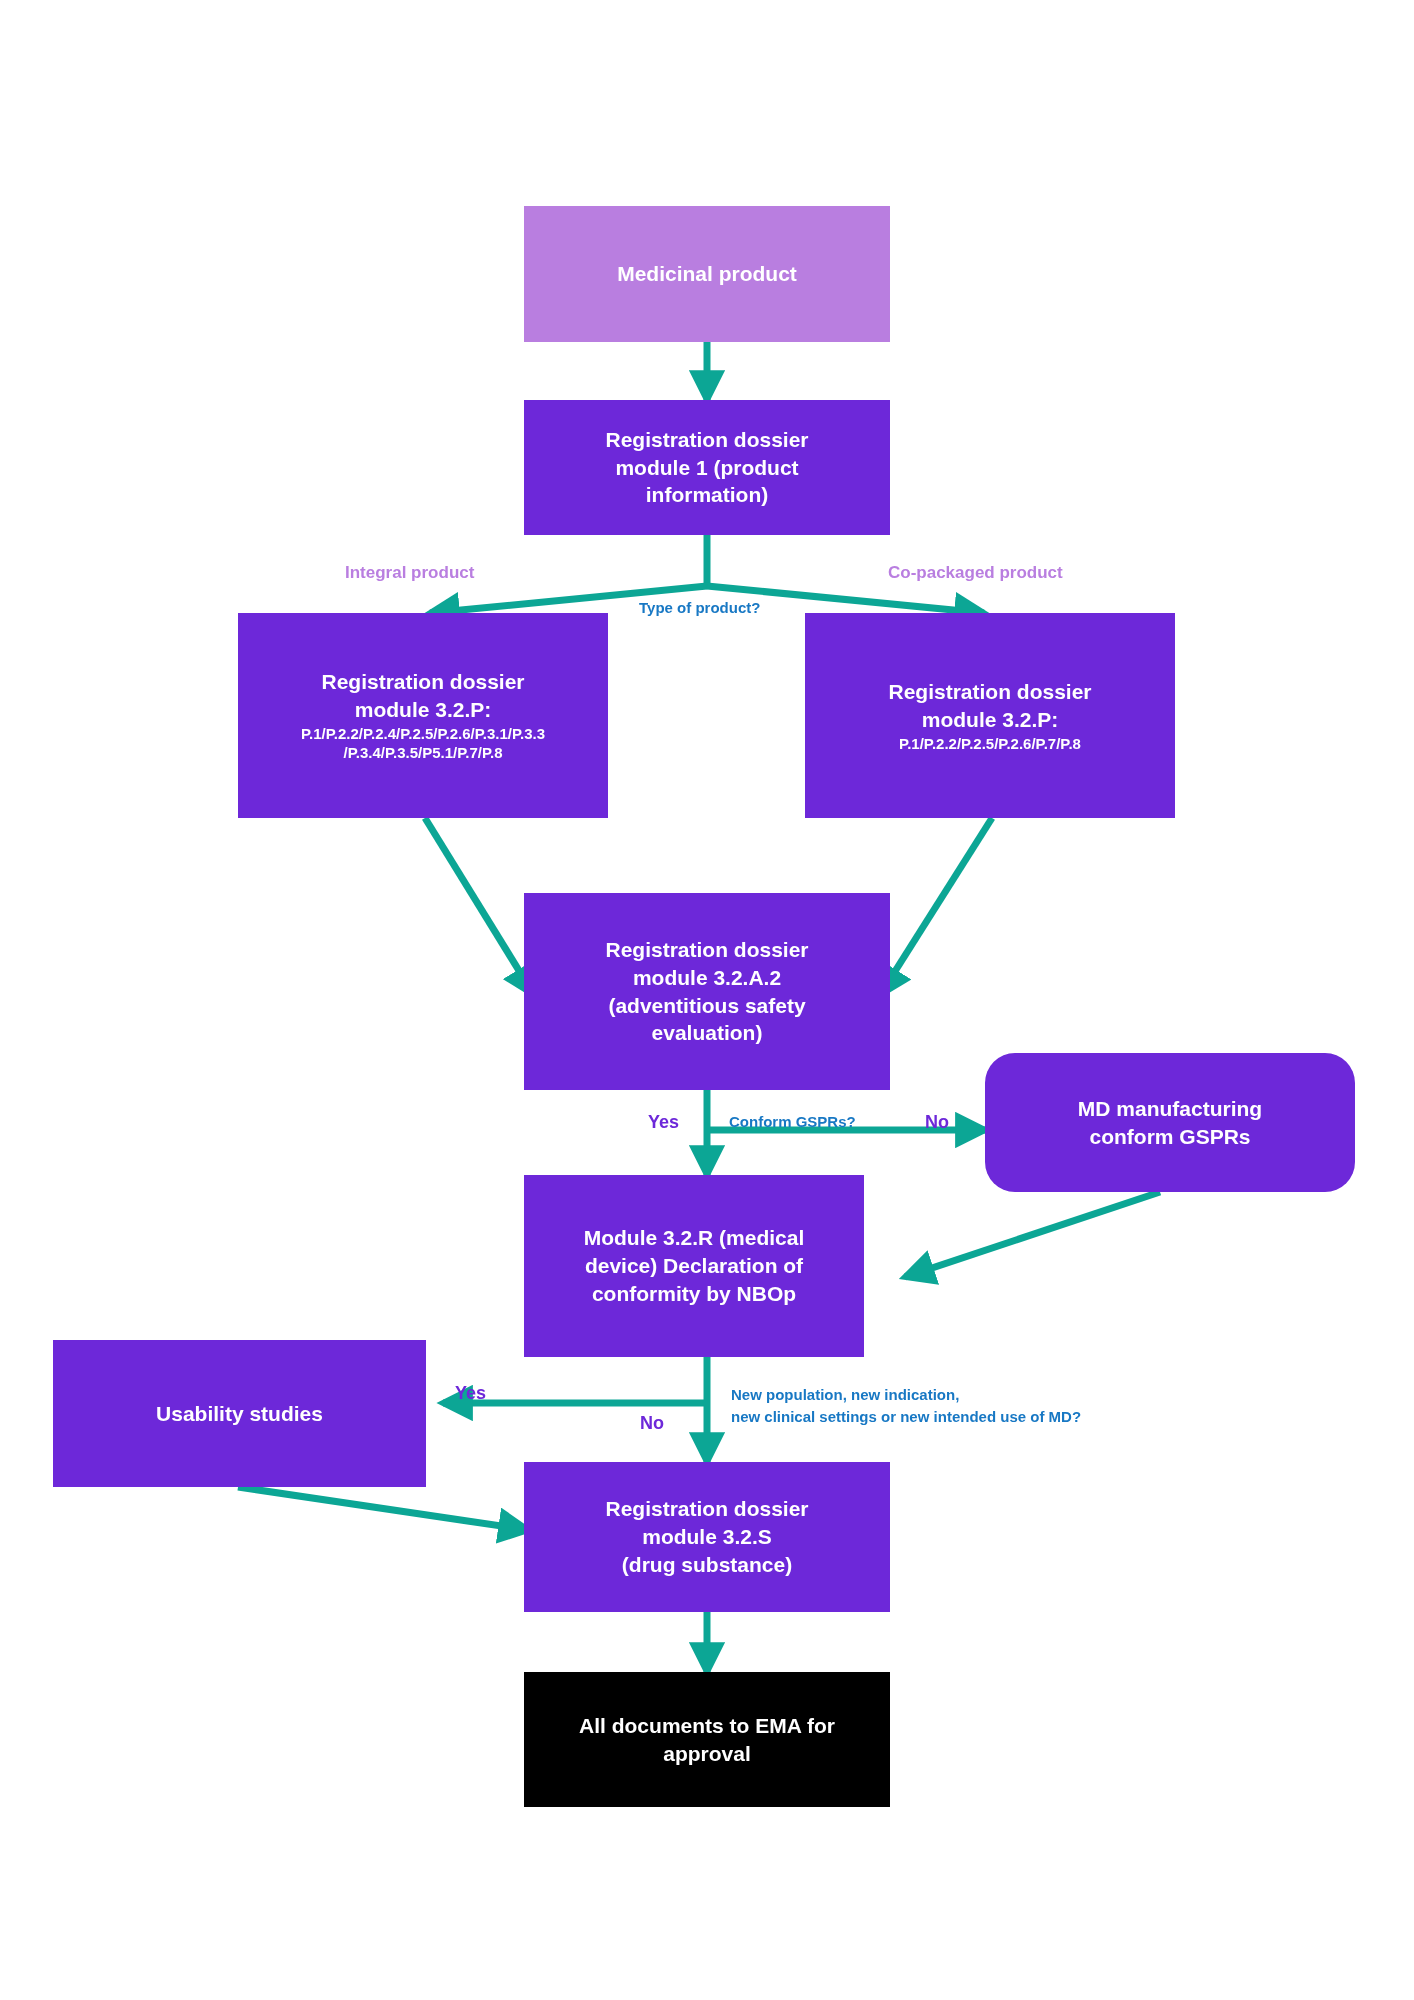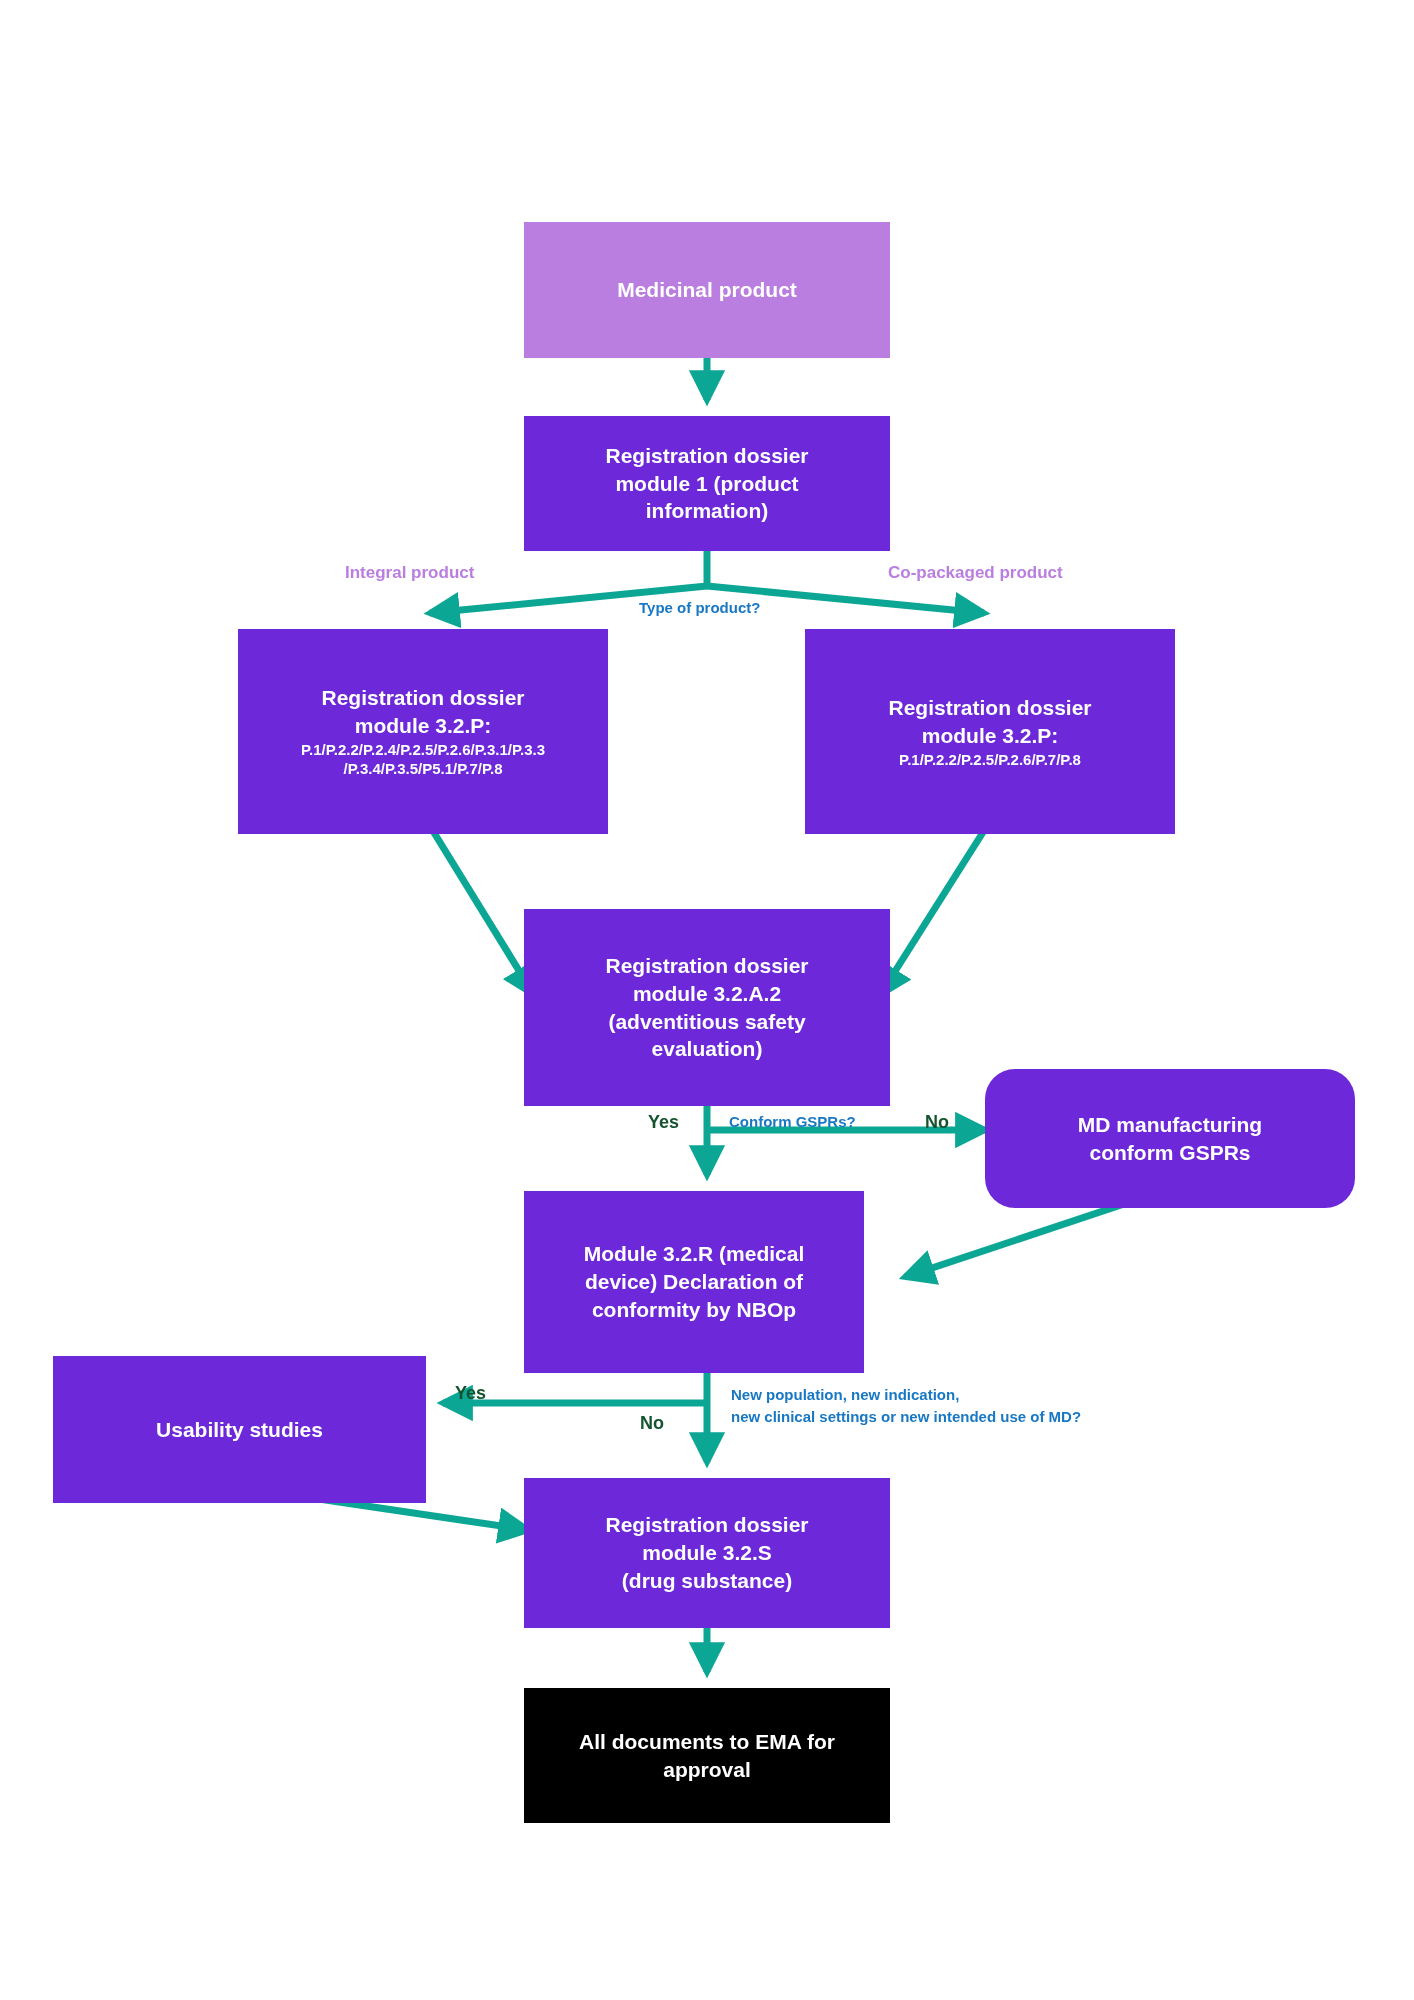--- a/index.html
+++ b/index.html
@@ -30,21 +30,20 @@
     box-sizing: border-box;
     display: flex;
     flex-direction: column;
     align-items: center;
     justify-content: center;
     text-align: center;
     color: #ffffff;
     font-weight: bold;
     line-height: 1.33;
     padding: 6px 22px;
-    margin-top: 16px;
   }
   .node .ln {
     display: block;
     width: 100%;
   }
   .node.primary { background: #6d28d9; justify-content: center; }
   .node.accent  { background: #b97ee0; }
   .node.teal    { background: #000000; }
 
   .node .title-line { font-size: 21px; }
@@ -58,21 +57,21 @@
   }
   .lab-branch {
     color: #b97ee0;
     font-size: 17px;
   }
   .lab-decision {
     color: #1878c4;
     font-size: 15px;
   }
   .lab-yesno {
-    color: #14532d;
+    color: #6d28d9;
     font-size: 18px;
   }
 </style>
 </head>
 <body>
 
 <div id="canvas">
 
   <svg class="edges" viewBox="0 0 1414 2000" xmlns="http://www.w3.org/2000/svg">
     <defs>

